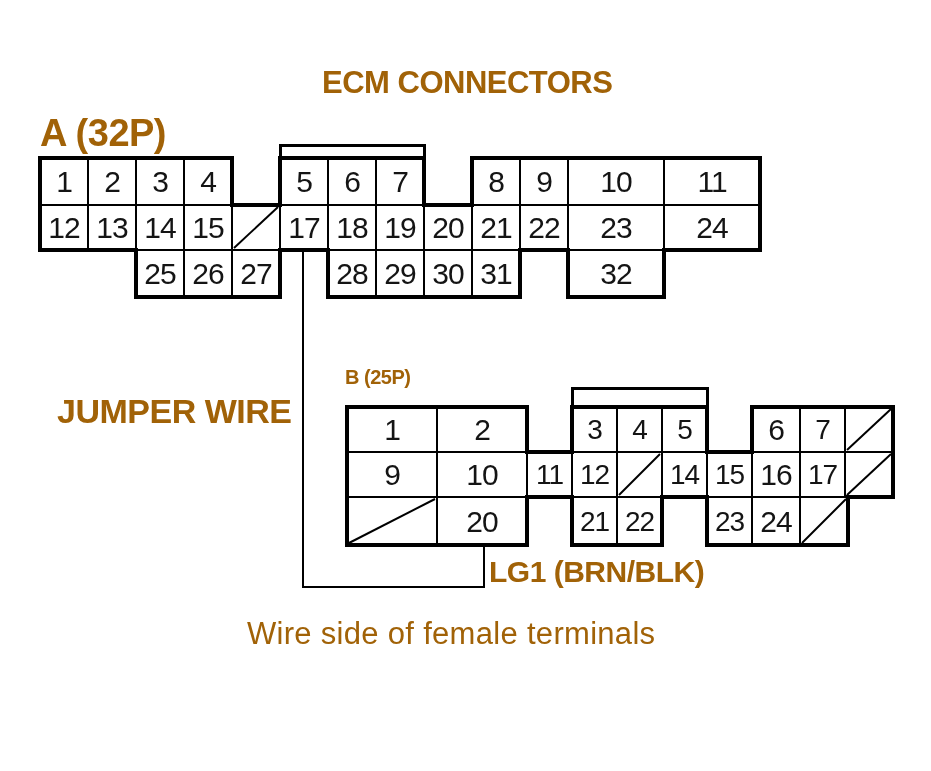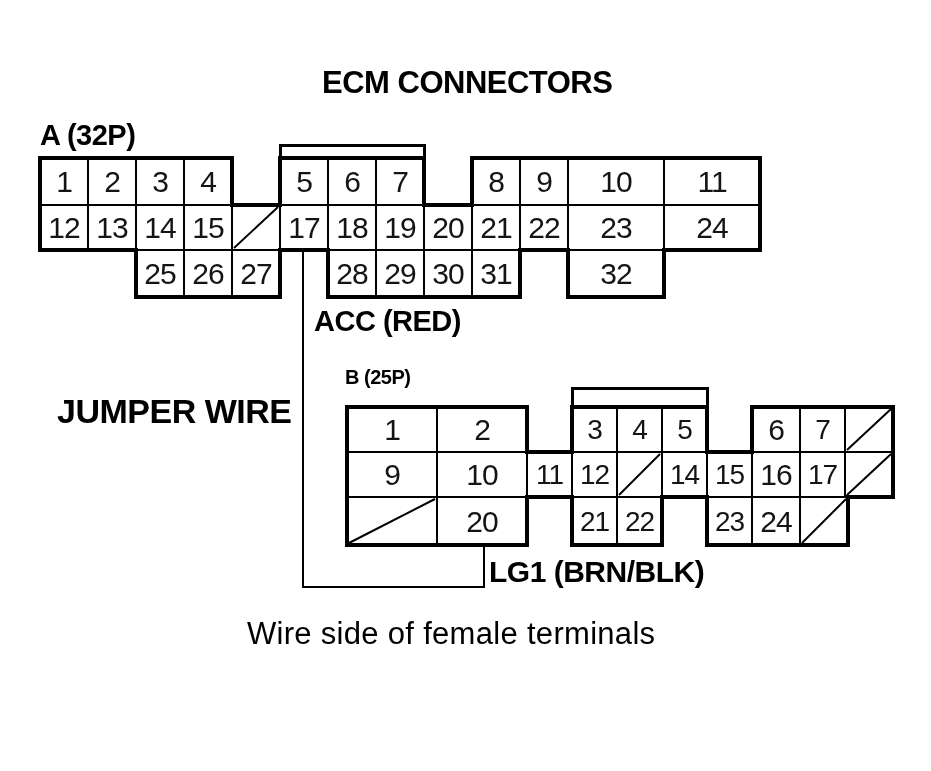--- a/index.html
+++ b/index.html
@@ -1,21 +1,21 @@
 <!DOCTYPE html>
 <html><head>
 <meta charset="utf-8">
 <style>
   html,body{margin:0;padding:0;background:#fff;}
   .stage{
     position:relative;width:931px;height:771px;background:#ffffff;
     font-family:"Liberation Sans", sans-serif;color:#0d0d0d;overflow:hidden;
   }
   .lbl{
-    position:absolute;font-weight:700;white-space:nowrap;color:#000000;
+    position:absolute;font-weight:700;white-space:nowrap;color:#a16207;
     letter-spacing:-0.5px;line-height:1.05;
   }
   .lbl.plain{font-weight:400;letter-spacing:0.3px;}
   svg{position:absolute;left:0;top:0;}
   svg text{font-family:"Liberation Sans", sans-serif;fill:#141414;}
 </style>
 </head>
 <body>
 
 <div class="stage">
@@ -255,23 +255,22 @@
           <rect x="800" y="497" width="48" height="48" fill="#fff" stroke="#000" stroke-width="2" shape-rendering="crispEdges"></rect>
           <line x1="802" y1="543" x2="846" y2="499" stroke="#000" stroke-width="2"></line>
         </g>
         <path d="M347,407H527V452H572V407H707V452H752V407H893V497H848V545H707V497H662V545H572V497H527V545H347Z" fill="none" stroke="#000" stroke-width="4" shape-rendering="crispEdges"></path>
       </g>
       <polyline points="303,250 303,587 484,587 484,545" fill="none" stroke="#000" stroke-width="2.5" shape-rendering="crispEdges"></polyline>
     </svg>
 
   <div class="lbl" style="left:322px;top:67px;font-size:31px">ECM CONNECTORS</div>
 
-  <div class="lbl" style="left:40px;top:120px;font-size:29px">A (32P)</div>
-
-  <div class="lbl" style="left:314px;top:306px;font-size:29px">ACC (RED)</div>
+  <div class="lbl" style="left:40px;top:114px;font-size:38px">A (32P)</div>
+
 
   <div class="lbl" style="left:345px;top:367px;font-size:20px">B (25P)</div>
 
   <div class="lbl" style="left:57px;top:394px;font-size:34px">JUMPER WIRE</div>
 
   <div class="lbl" style="left:489px;top:556px;font-size:30px">LG1 (BRN/BLK)</div>
 
   <div class="lbl plain" style="left:247px;top:618px;font-size:31px">Wire side of female terminals</div>
 
 

